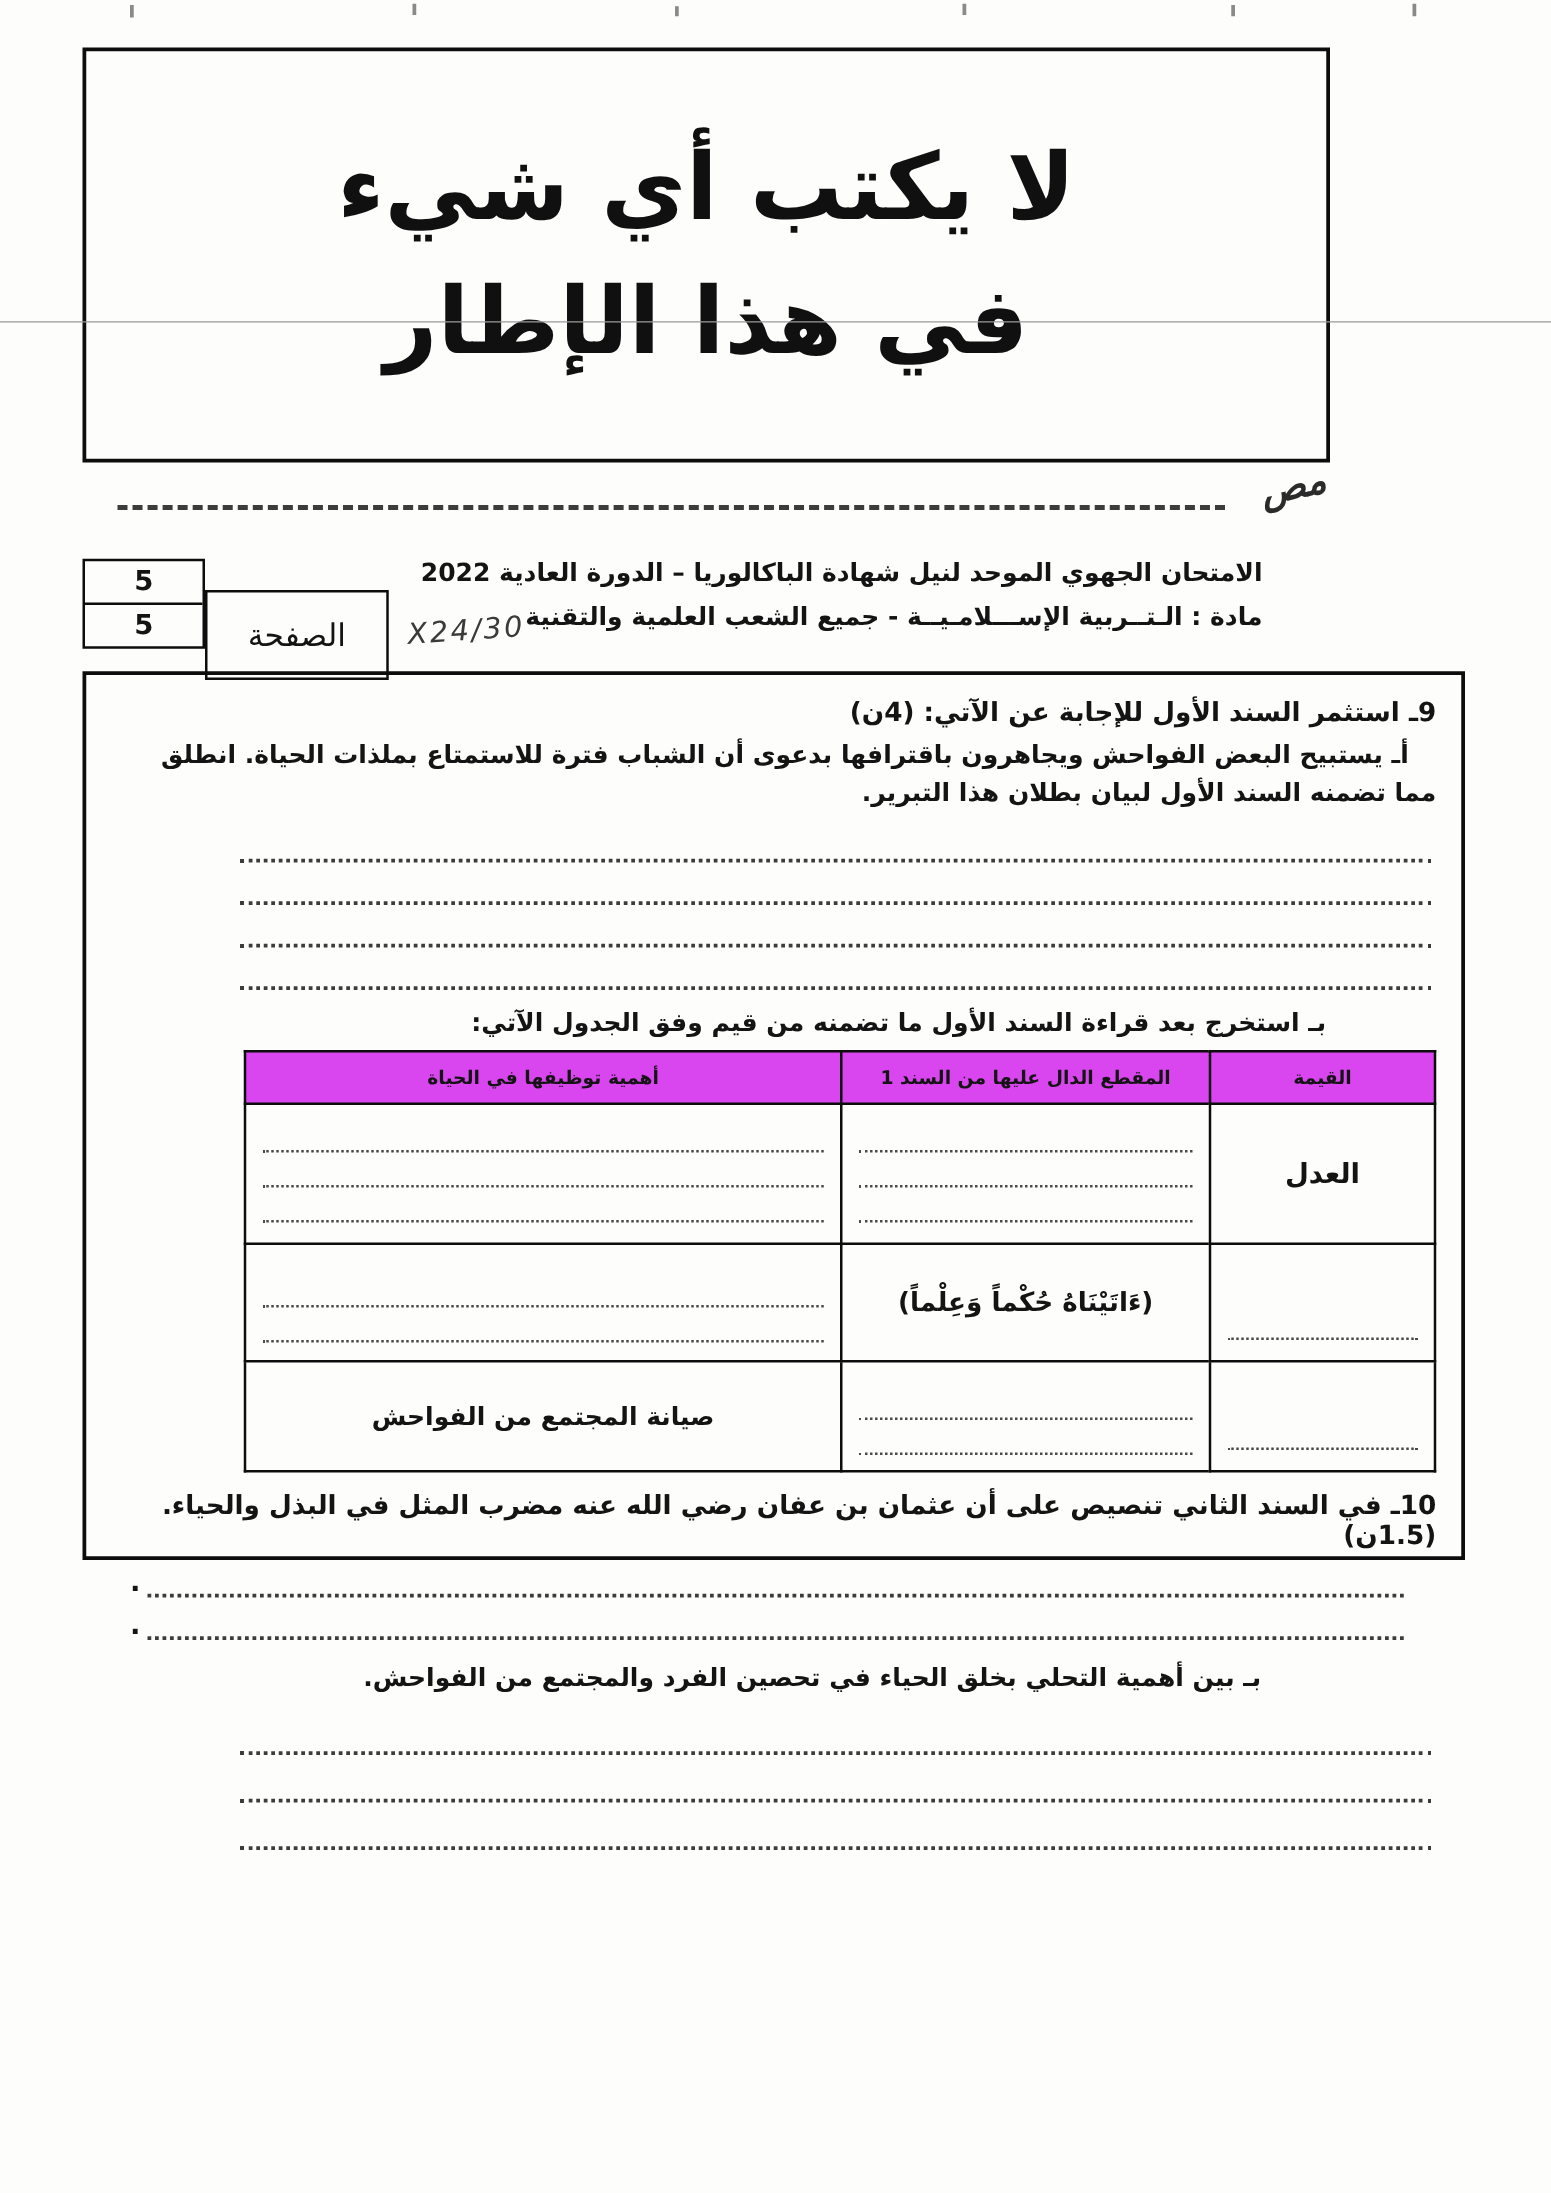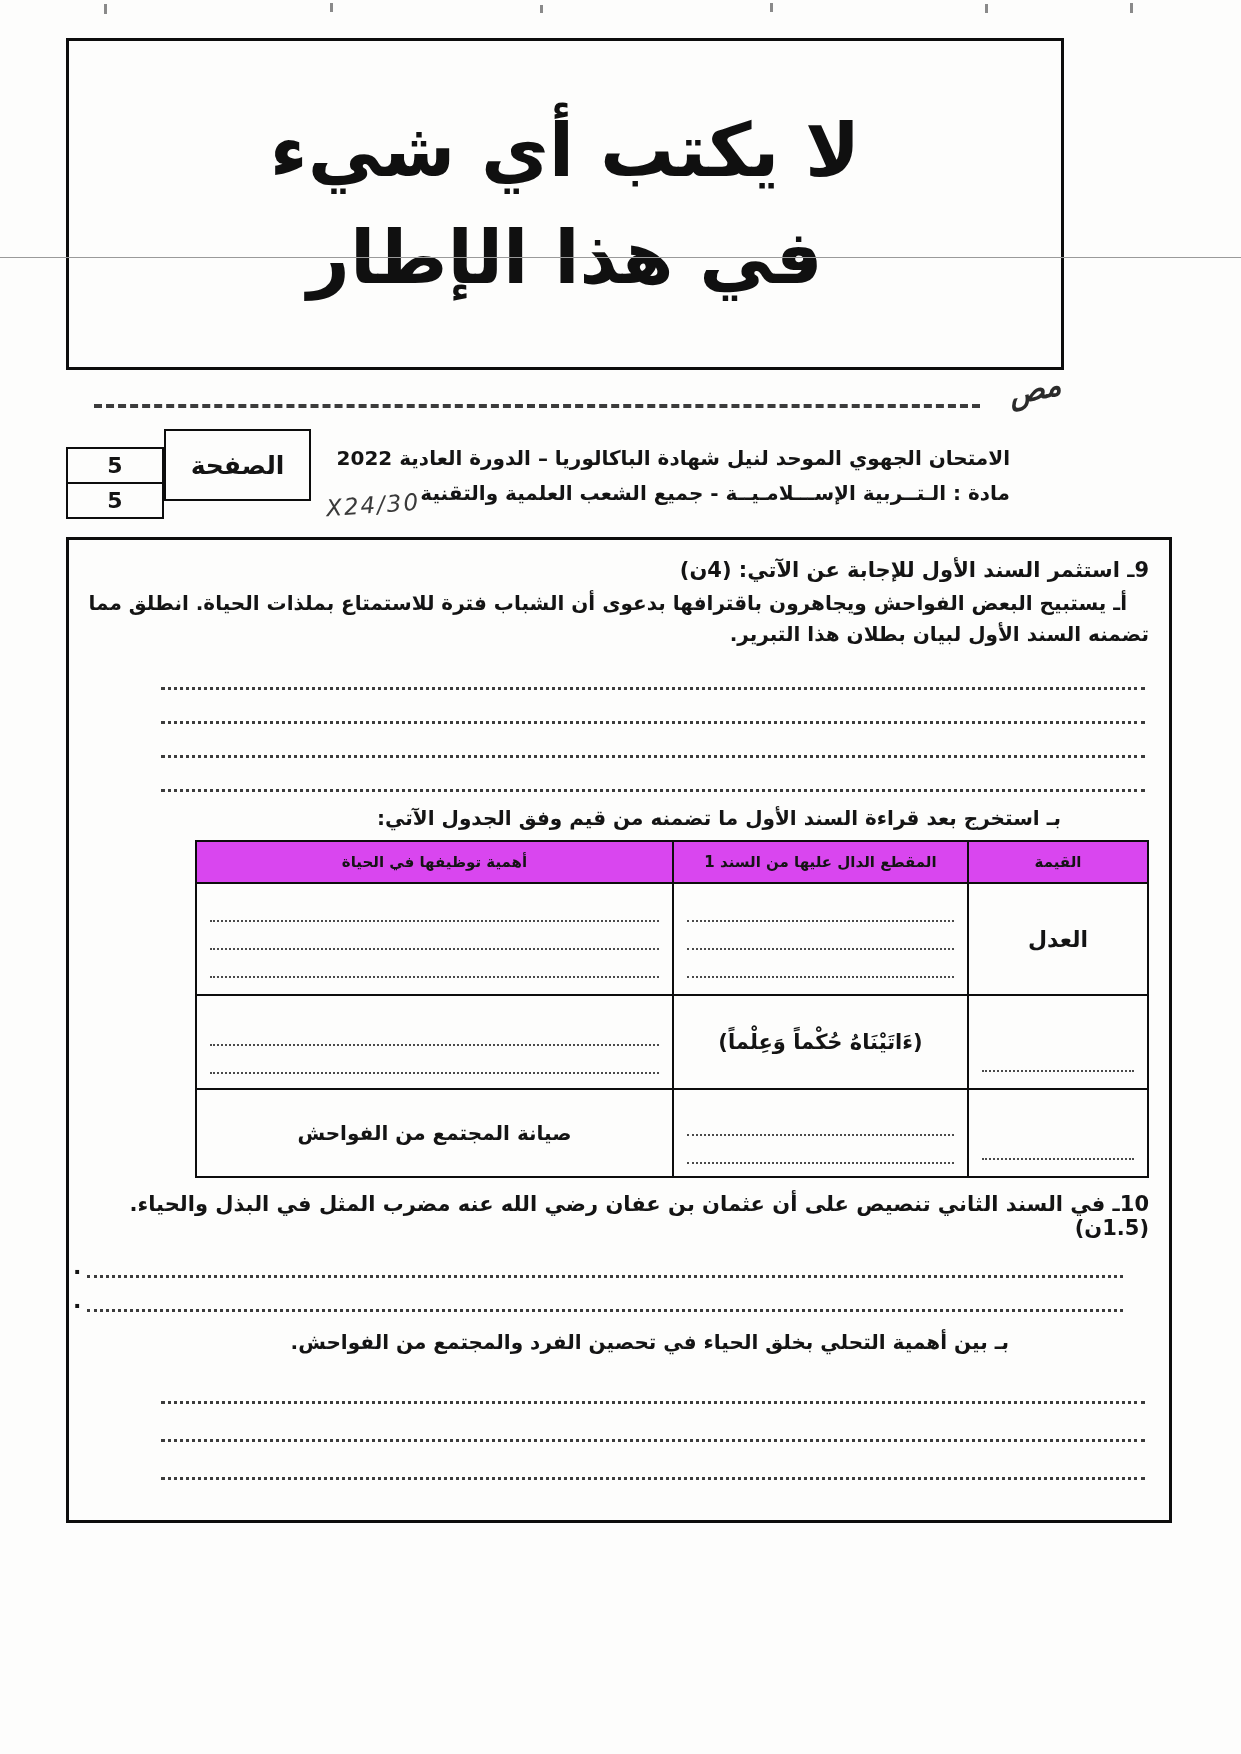--- a/index.html
+++ b/index.html
@@ -40,38 +40,38 @@
   .pagebox {
     position:absolute; left:66px; top:447px; width:98px; height:72px;
     border:2.5px solid #0d0d0d; display:flex; flex-direction:column;
   }
   .pagebox .cell {
     flex:1; display:flex; align-items:center; justify-content:center;
     font-size:22px; font-weight:700;
   }
   .pagebox .cell:first-child { border-bottom:2px solid #0d0d0d; }
   .pagelabel-box {
-    position:absolute; left:164px; top:429px; width:147px; height:72px;
+    position:absolute; left:164px; top:472px; width:147px; height:72px;
     border:2.5px solid #0d0d0d; border-right:2.5px solid #0d0d0d;
     display:flex; align-items:center; justify-content:center;
-    font-size:25px; font-weight:700;
+    font-size:25px; font-weight:400;
   }
   .exam-title {
     position:absolute; left:288px; top:441px; width:722px;
     text-align:right; font-weight:700; font-size:20px; line-height:1.75;
   }
   .hand-score {
     position:absolute; left:326px; top:492px; font-size:23px; font-style:italic;
     transform:rotate(-4deg); color:#3a3a3a; z-index:5; letter-spacing:2px;
   }
 
   
   .main-box {
-    position:absolute; left:66px; top:537px; width:1106px; height:986px;
-    border:3px solid #0d0d0d; padding:14px 20px 0 4px;
+    position:absolute; left:66px; top:537px; width:1106px; height:711px;
+    border:3px solid #0d0d0d; padding:14px 20px 0 35px;
   }
   .q-head { font-size:21px; font-weight:700; margin:4px 0 6px 0; }
   .q-par  { font-size:20px; font-weight:700; line-height:1.55; margin:0 0 8px 0; text-indent:22px; }
   .sub-head { font-size:20px; font-weight:700; margin:14px 0 8px 0; padding-right:88px; }
 
   .dotline {
     height:32px; border-bottom:3px dotted #3c3c3c;
     margin:0 4px 2px 88px;
   }
   .dotline-wrap { margin-top:4px; }

